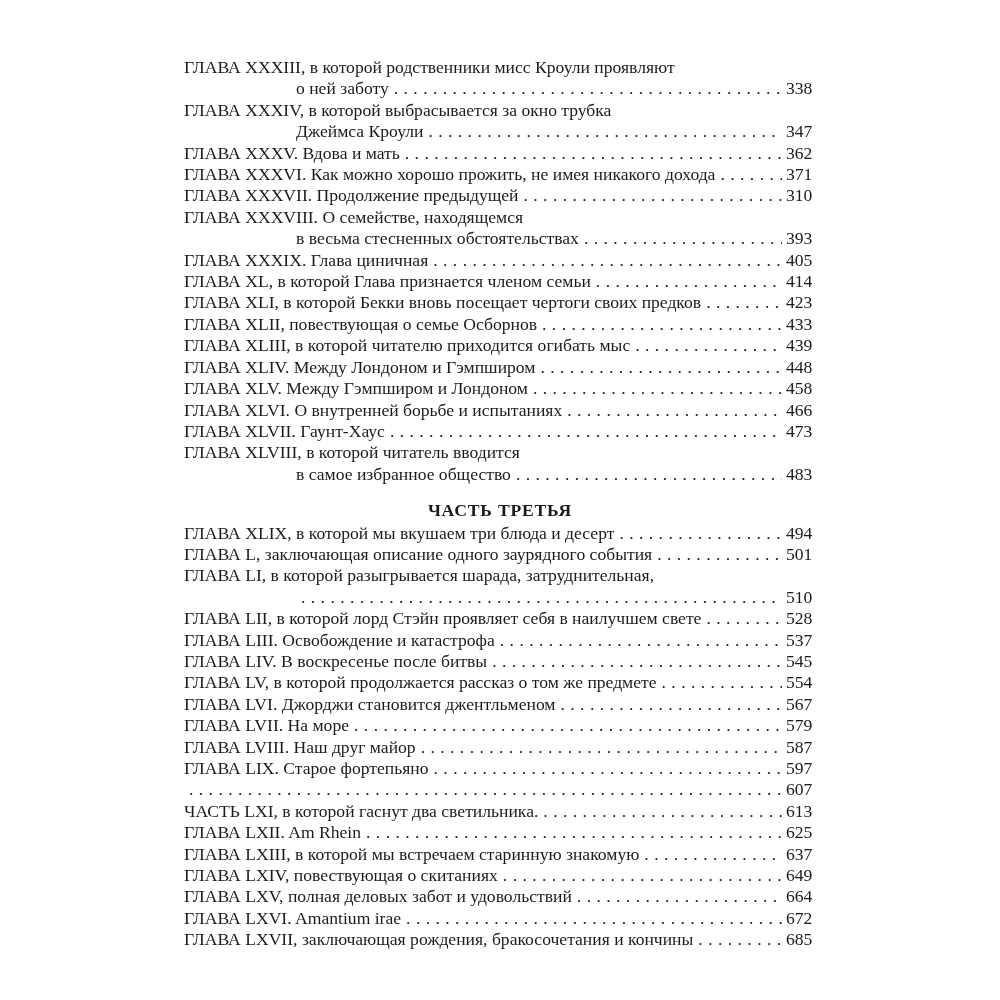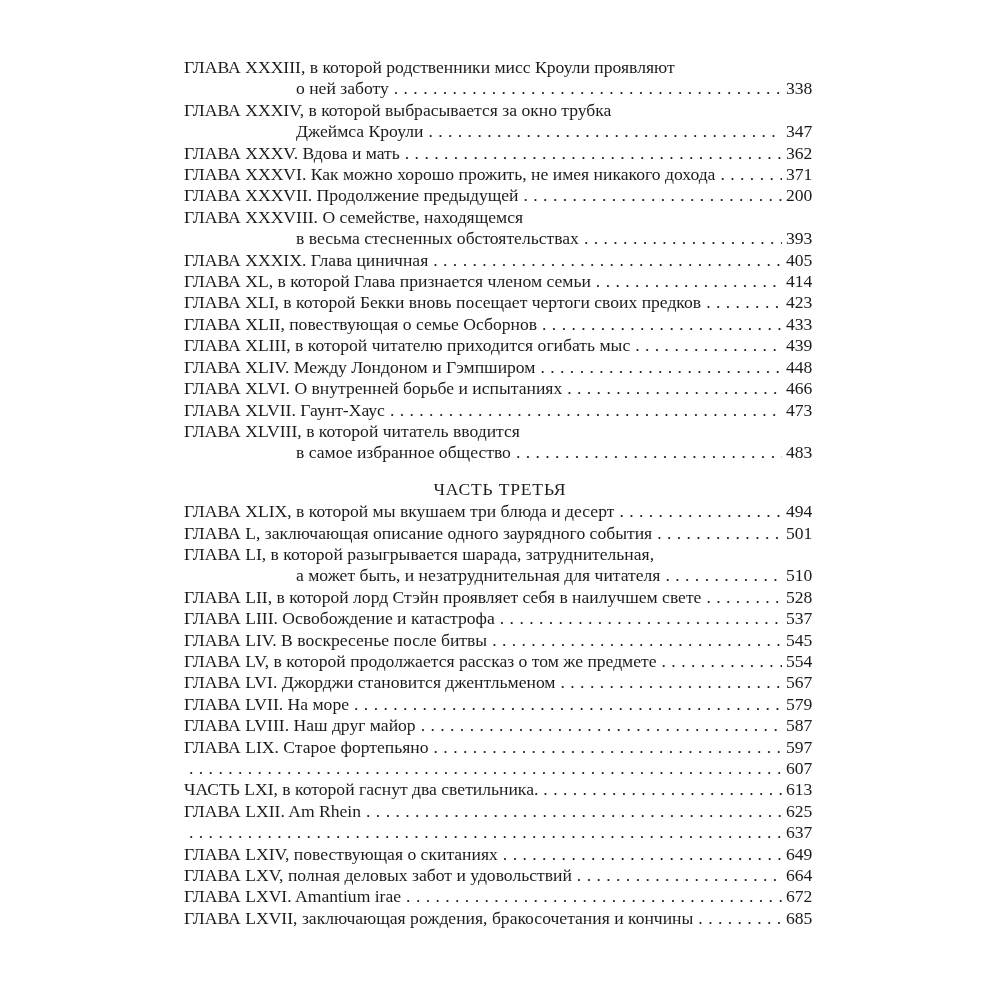--- a/index.html
+++ b/index.html
@@ -17,21 +17,21 @@
   #toc {
     width: 632px;
     margin: 0 auto;
     padding-top: 57px;
     font-size: 17.6px;
     line-height: 21.4px;
   }
   .toc-section { display: block; }
   .section-heading {
     text-align: center;
-    font-weight: normal;
+    font-weight: bold;
     letter-spacing: 0.8px;
     margin-top: 15px;
     margin-bottom: 1px;
   }
   .toc-entry { display: block; }
   .toc-line {
     display: flex;
     align-items: baseline;
     white-space: nowrap;
   }
@@ -91,21 +91,21 @@
         <div class="toc-line">
           <span class="entry-text">ГЛАВА XXXVI. Как можно хорошо прожить, не имея никакого дохода</span>
           <span class="dot-leader"></span>
           <span class="page-num">371</span>
         </div>
       </div>
       <div class="toc-entry">
         <div class="toc-line">
           <span class="entry-text">ГЛАВА XXXVII. Продолжение предыдущей</span>
           <span class="dot-leader"></span>
-          <span class="page-num">200</span>
+          <span class="page-num">310</span>
         </div>
       </div>
       <div class="toc-entry">
         <div class="toc-line">
           <span class="entry-text">ГЛАВА XXXVIII. О семействе, находящемся</span>
         </div>
         <div class="toc-line cont">
           <span class="entry-text">в весьма стесненных обстоятельствах</span>
           <span class="dot-leader"></span>
           <span class="page-num">393</span>
@@ -144,20 +144,27 @@
           <span class="entry-text">ГЛАВА XLIII, в которой читателю приходится огибать мыс</span>
           <span class="dot-leader"></span>
           <span class="page-num">439</span>
         </div>
       </div>
       <div class="toc-entry">
         <div class="toc-line">
           <span class="entry-text">ГЛАВА XLIV. Между Лондоном и Гэмпширом</span>
           <span class="dot-leader"></span>
           <span class="page-num">448</span>
+        </div>
+      </div>
+      <div class="toc-entry">
+        <div class="toc-line">
+          <span class="entry-text">ГЛАВА XLV. Между Гэмпширом и Лондоном</span>
+          <span class="dot-leader"></span>
+          <span class="page-num">458</span>
         </div>
       </div>
       <div class="toc-entry">
         <div class="toc-line">
           <span class="entry-text">ГЛАВА XLVI. О внутренней борьбе и испытаниях</span>
           <span class="dot-leader"></span>
           <span class="page-num">466</span>
         </div>
       </div>
       <div class="toc-entry">
@@ -192,21 +199,20 @@
           <span class="entry-text">ГЛАВА L, заключающая описание одного заурядного события</span>
           <span class="dot-leader"></span>
           <span class="page-num">501</span>
         </div>
       </div>
       <div class="toc-entry">
         <div class="toc-line">
           <span class="entry-text">ГЛАВА LI, в которой разыгрывается шарада, затруднительная,</span>
         </div>
         <div class="toc-line cont">
-          <span class="entry-text">а может быть, и незатруднительная для читателя</span>
           <span class="dot-leader"></span>
           <span class="page-num">510</span>
         </div>
       </div>
       <div class="toc-entry">
         <div class="toc-line">
           <span class="entry-text">ГЛАВА LII, в которой лорд Стэйн проявляет себя в наилучшем свете</span>
           <span class="dot-leader"></span>
           <span class="page-num">528</span>
         </div>
@@ -275,20 +281,21 @@
       </div>
       <div class="toc-entry">
         <div class="toc-line">
           <span class="entry-text">ГЛАВА LXII. Am Rhein</span>
           <span class="dot-leader"></span>
           <span class="page-num">625</span>
         </div>
       </div>
       <div class="toc-entry">
         <div class="toc-line">
+          <span class="entry-text">ГЛАВА LXIII, в которой мы встречаем старинную знакомую</span>
           <span class="dot-leader"></span>
           <span class="page-num">637</span>
         </div>
       </div>
       <div class="toc-entry">
         <div class="toc-line">
           <span class="entry-text">ГЛАВА LXIV, повествующая о скитаниях</span>
           <span class="dot-leader"></span>
           <span class="page-num">649</span>
         </div>

